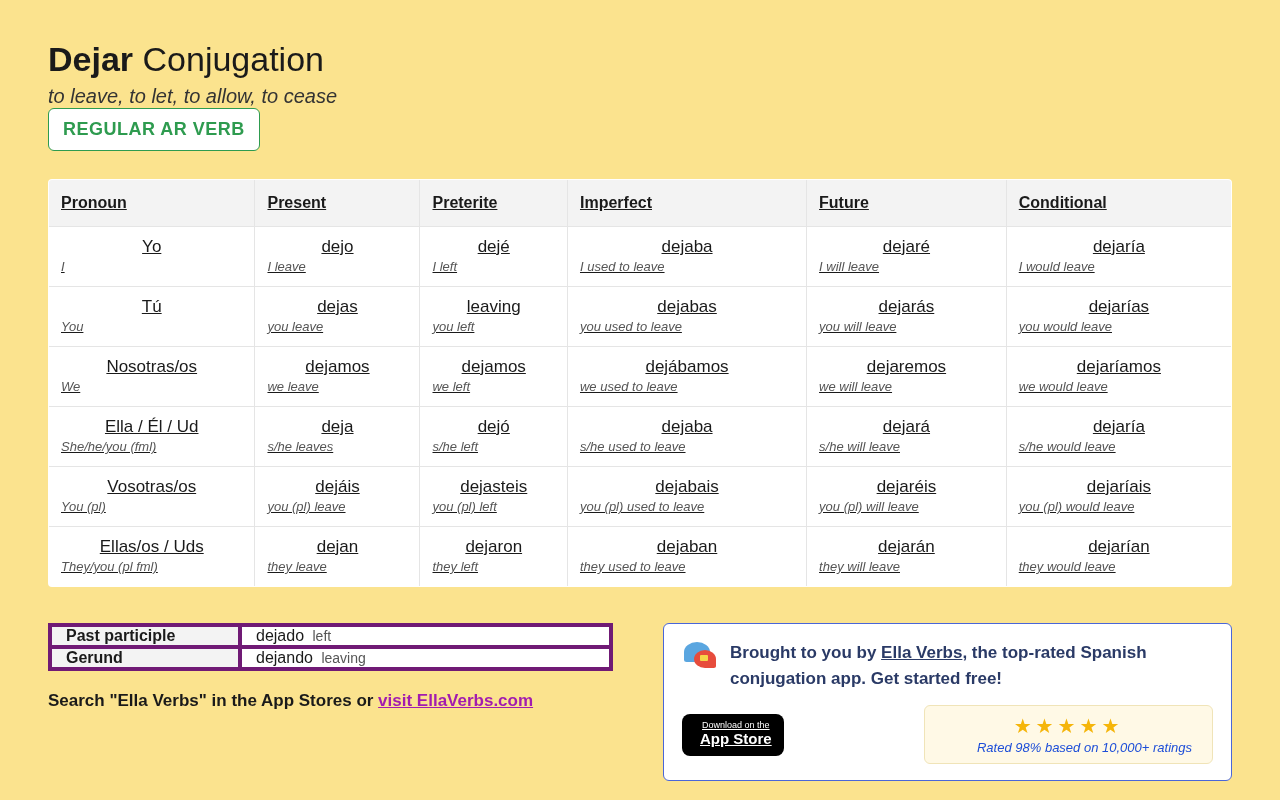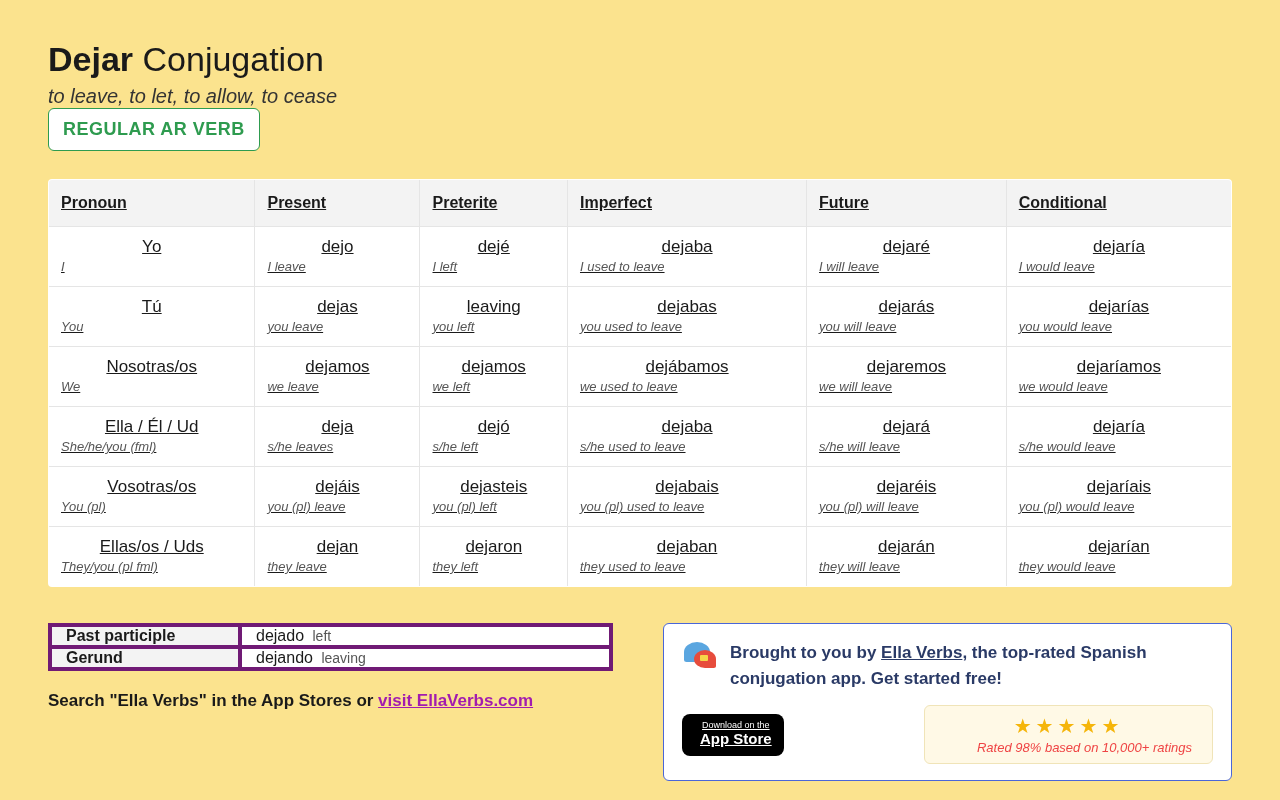--- a/index.html
+++ b/index.html
@@ -169,21 +169,21 @@
   }
   .rating-box {
     background: #fff9e6;
     border: 1px solid #f0e4b8;
     border-radius: 6px;
     padding: 8px 20px;
     text-align: center;
     margin-left: auto;
   }
   .stars { color: #f5b50a; font-size: 20px; letter-spacing: 4px; margin-bottom: 2px; }
-  .rating-text { font-size: 13px; font-style: italic; color: #ef4444; margin-left: 32px; }
+  .rating-text { font-size: 13px; font-style: italic; color: #1d4ed8; margin-left: 32px; }
 </style>
 </head>
 <body>
 
 <div class="header-row">
   <div class="title-block">
     <h1>
       <span class="verb">Dejar</span>
       <span>Conjugation</span>
     </h1>

